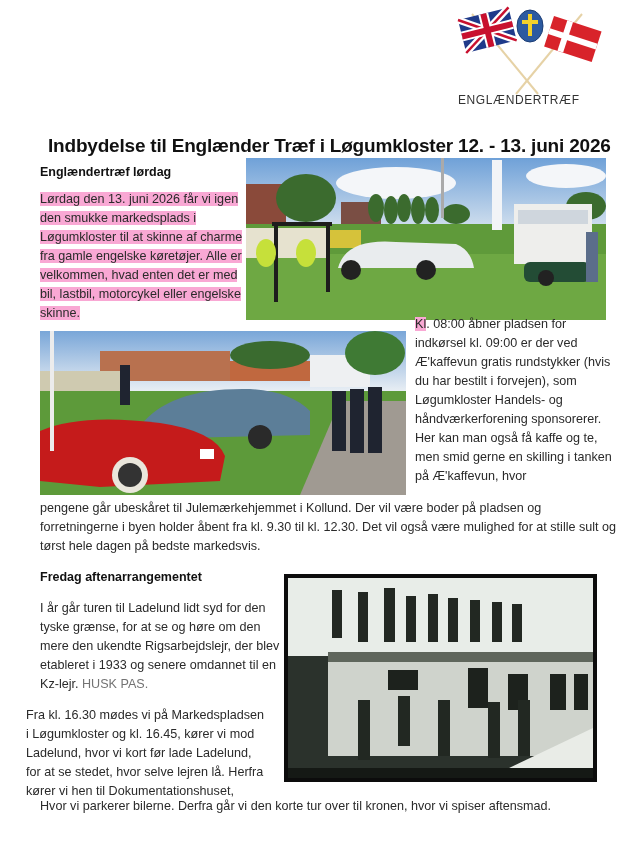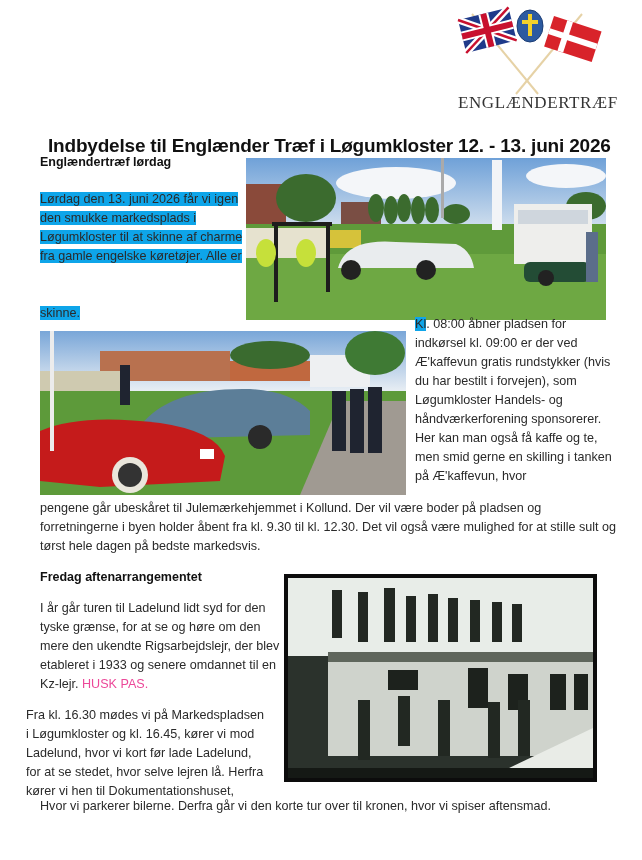--- a/index.html
+++ b/index.html
@@ -2,31 +2,31 @@
 <html><head>
 <meta charset="utf-8">
 <style>
   html, body { margin:0; padding:0; background:#ffffff; }
   body { width:642px; height:860px; position:relative; overflow:hidden;
          font-family:"Liberation Sans", "DejaVu Sans", sans-serif; color:#222; }
   .abs { position:absolute; }
 
   
   #logo { left:450px; top:6px; width:160px; height:108px; }
-  #logo-text { left:458px; top:93px; width:160px; font-family:Liberation Serif, serif;
-               font-size:17px; letter-spacing:0.6px; color:#333; text-align:left; }
+  #logo-text { left:458px; top:93px; width:160px; font-family:Liberation Sans, sans-serif;
+               font-size:12px; letter-spacing:0.6px; color:#333; text-align:left; }
 
   #title { left:48px; top:119px; font-size:19px; font-weight:bold; color:#111; letter-spacing:-0.2px; white-space:nowrap;margin-top:16px; }
 
   .heading { font-size:12.5px; font-weight:bold; color:#111; }
   .para { font-size:12.6px; line-height:19px; color:#2a2a2a; }
-  .hl { background:#0ea5e9; }
-  .red { color:#ec4899; }
-
-  #h-sat { left:40px; top:155px; }
+  .hl { background:#f9a8d4; }
+  .red { color:#737373; }
+
+  #h-sat { left:40px; top:165px; }
   #p-sat { left:40px; top:190px; width:206px; }
 
   #photo1 { left:246px; top:158px; width:360px; height:162px; overflow:hidden; }
   #photo2 { left:40px; top:331px; width:366px; height:164px; overflow:hidden; }
   #p-kl { left:415px; top:315px; width:200px; }
   #p-market { left:40px; top:499px; width:580px; }
 
   #h-fri { left:40px; top:570px; }
   #p-fri1 { left:40px; top:599px; width:240px; }
   #p-fri2 { left:26px; top:706px; width:240px; }
@@ -72,22 +72,22 @@
 <div id="logo-text" class="abs">ENGLÆNDERTRÆF</div>
 
 <div id="title" class="abs">Indbydelse til Englænder Træf i Løgumkloster 12. - 13. juni 2026</div>
 
 <div id="h-sat" class="abs heading">Englændertræf lørdag</div>
 <div id="p-sat" class="abs para">
   <span class="hl">Lørdag den 13. juni 2026 får vi igen</span><br>
   <span class="hl">den smukke markedsplads i</span><br>
   <span class="hl">Løgumkloster til at skinne af charme</span><br>
   <span class="hl">fra gamle engelske køretøjer. Alle er</span><br>
-  <br>
-  <br>
+  <span class="hl">velkommen, hvad enten det er med</span><br>
+  <span class="hl">bil, lastbil, motorcykel eller engelske</span><br>
   <span class="hl">skinne.</span>
 </div>
 
 <div id="photo1" class="abs">
   <svg width="360" height="162" viewBox="0 0 360 162">
     <defs>
       <linearGradient id="sky1" x1="0" y1="0" x2="0" y2="1">
         <stop offset="0" stop-color="#6fa1d8"></stop>
           <stop offset="1" stop-color="#dfe8f1"></stop>
       </linearGradient>

